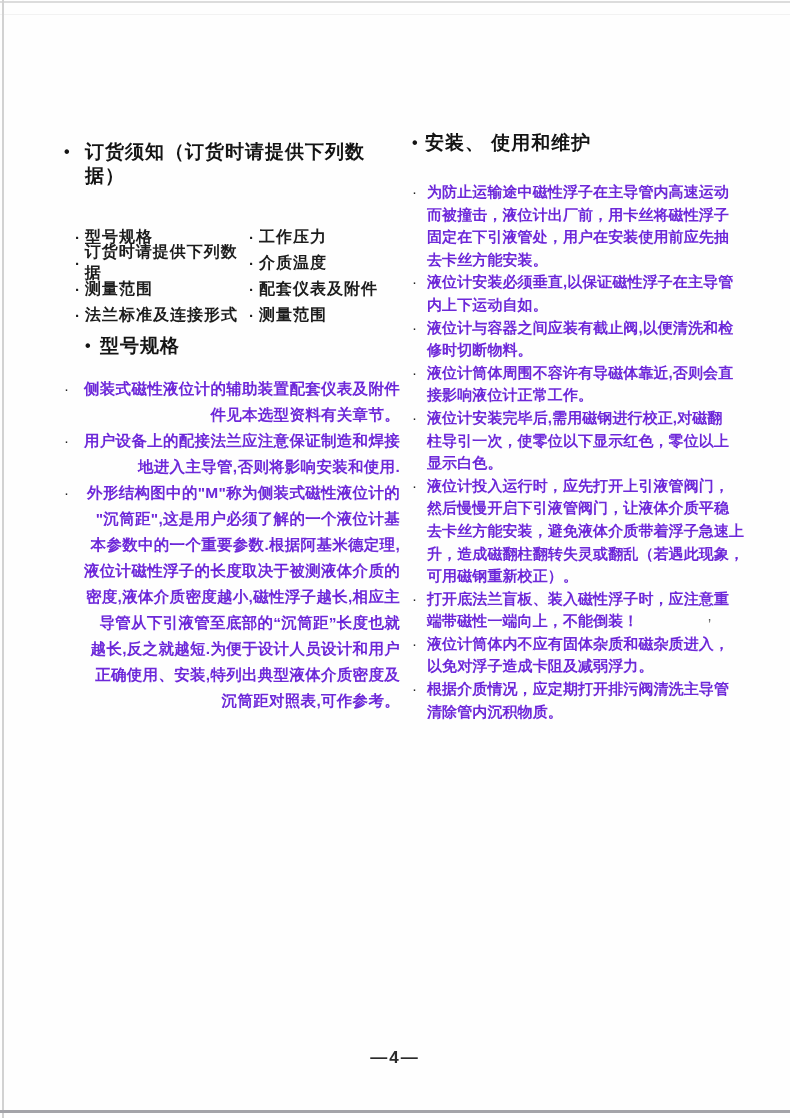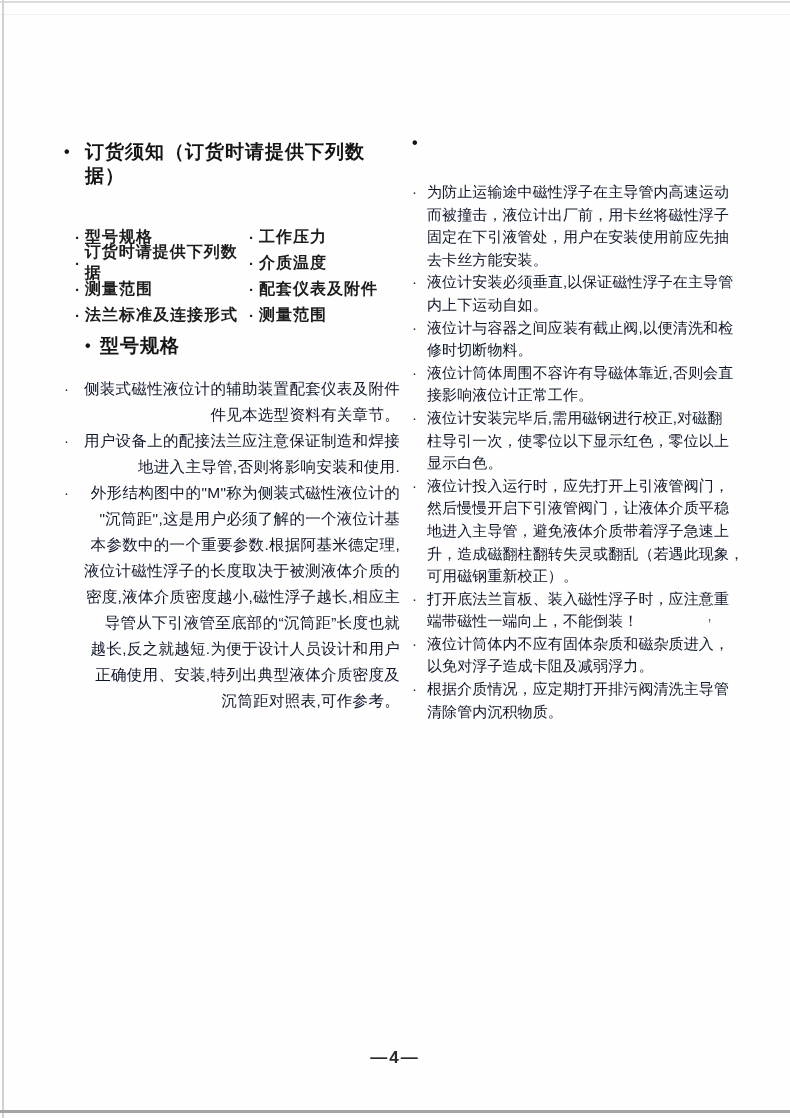--- a/index.html
+++ b/index.html
@@ -27,21 +27,21 @@
   .heading.sub .dot{width:15px;}
 
   .spec-grid{display:grid;grid-template-columns:174px auto;margin-left:11px;margin-top:36px;}
   .spec-item{display:flex;align-items:center;height:26px;font-size:16px;font-weight:700;
     letter-spacing:1px;color:#1c1c1c;}
   .spec-item .b{width:10px;font-size:15px;}
 
   .paras{margin-top:18px;}
   .para{display:flex;align-items:flex-start;}
   .para .b{flex:0 0 auto;font-size:15px;color:#222;}
-  .para .t{flex:1 1 auto;white-space:pre-line;font-weight:400;color:#0f172a;}
+  .para .t{flex:1 1 auto;white-space:pre-line;font-weight:700;color:#6d28d9;}
 
   .col-left .para .b{width:16px;line-height:26px;}
   .col-left .para .t{font-size:15.5px;line-height:26px;letter-spacing:0.3px;text-align:right;}
 
   .col-right .paras{margin-top:26px;}
   .col-right .para .b{width:15px;line-height:22.6px;}
   .col-right .para .t{font-size:15px;line-height:22.6px;letter-spacing:0.1px;}
 
   .page-num{position:absolute;left:0;top:1048px;width:790px;text-align:center;
     font-size:17px;font-weight:600;letter-spacing:2px;color:#2a2a2a;}
@@ -126,20 +126,21 @@
 正确使用、安装,特列出典型液体介质密度及
 沉筒距对照表,可作参考。</span>
       </div>
     </div>
   </div>
 
   <div class="col col-right">
 
     <div class="heading">
       <span class="dot dot-w13">•</span>
+      <span>安装、 使用和维护</span>
     </div>
 
     <div class="paras">
       <div class="para">
         <span class="b">·</span>
         <span class="t">为防止运输途中磁性浮子在主导管内高速运动
 而被撞击，液位计出厂前，用卡丝将磁性浮子
 固定在下引液管处，用户在安装使用前应先抽
 去卡丝方能安装。</span>
       </div>
@@ -161,21 +162,21 @@
       <div class="para">
         <span class="b">·</span>
         <span class="t">液位计安装完毕后,需用磁钢进行校正,对磁翻
 柱导引一次，使零位以下显示红色，零位以上
 显示白色。</span>
       </div>
       <div class="para">
         <span class="b">·</span>
         <span class="t">液位计投入运行时，应先打开上引液管阀门，
 然后慢慢开启下引液管阀门，让液体介质平稳
-地进入主导管，避免液体介质带着浮子急速上
+去卡丝方能安装，避免液体介质带着浮子急速上
 升，造成磁翻柱翻转失灵或翻乱（若遇此现象，
 可用磁钢重新校正）。</span>
       </div>
       <div class="para">
         <span class="b">·</span>
         <span class="t">打开底法兰盲板、装入磁性浮子时，应注意重
 端带磁性一端向上，不能倒装！</span>
       </div>
       <div class="para">
         <span class="b">·</span>

